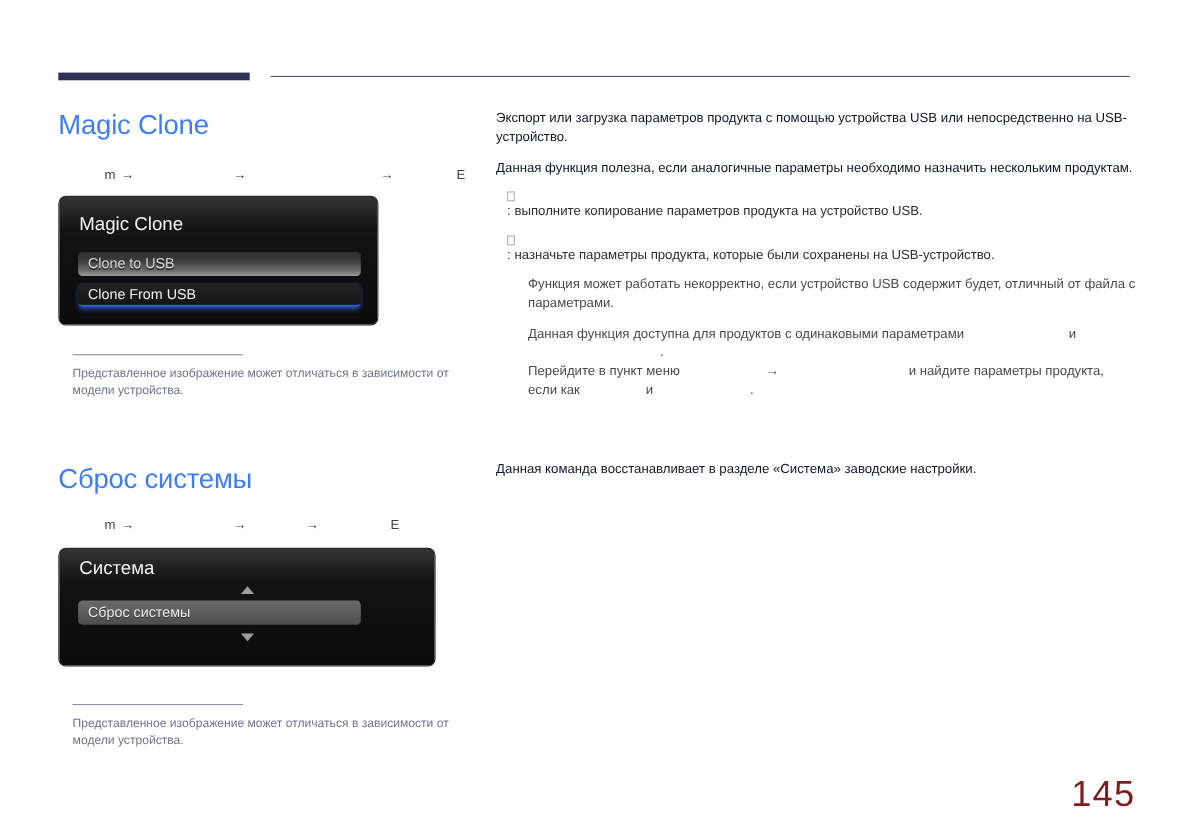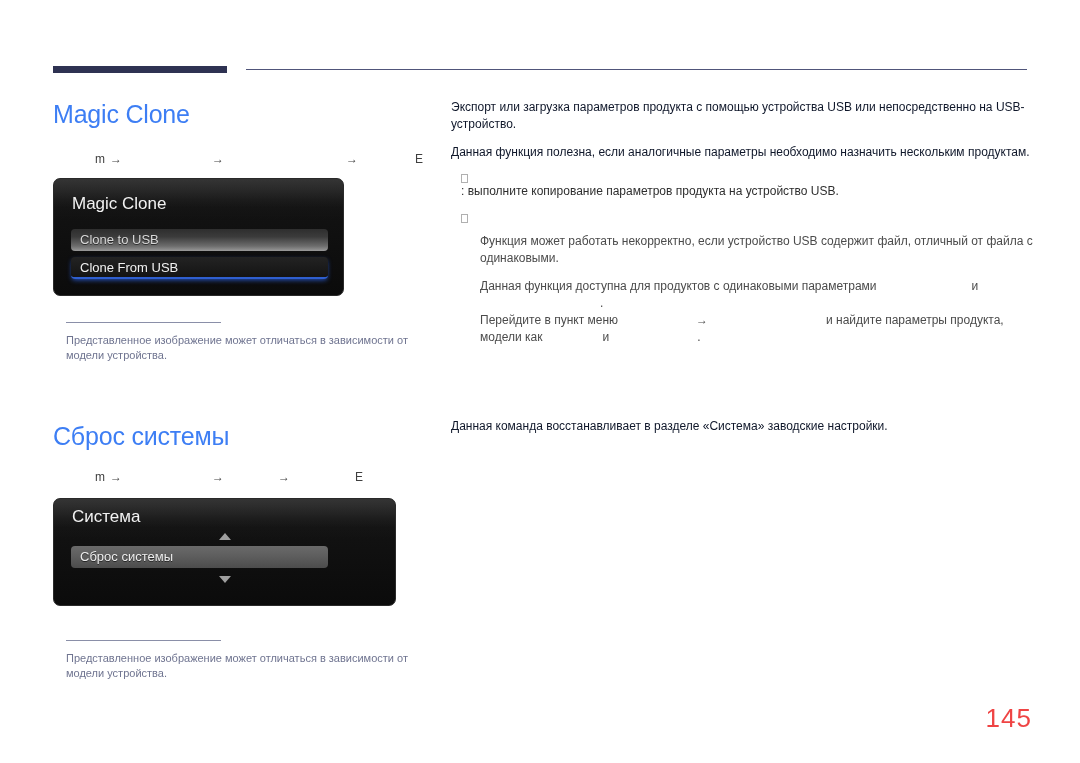--- a/index.html
+++ b/index.html
@@ -217,22 +217,22 @@
   .gap-inline-e { display:inline-block; width: 60px; }
   .gap-inline-f { display:inline-block; width: 88px; }
 
   .path-inline-arrow { color: #4b4b4b; }
 
   
   #page-number {
     position: absolute;
     right: 48px;
     top: 703px;
-    font-size: 26px;
-    color: #ef4444;
+    font-size: 33px;
+    color: #7f1d1d;
     letter-spacing: 1px;
   }
 </style>
 </head>
 <body>
 
 <div class="hdr-bar"></div>
 <div class="hdr-line"></div>
 
 <div class="sect-title" id="title-magic-clone">Magic Clone</div>
@@ -267,30 +267,31 @@
 
   <div class="bullet-row">
     <span class="missing-glyph"></span>
     <span class="bullet-gap gap-a"></span>
     <span>: выполните копирование параметров продукта на устройство USB.</span>
   </div>
 
   <div class="bullet-row">
     <span class="missing-glyph"></span>
     <span class="bullet-gap gap-b"></span>
+    <span>: назначьте параметры продукта, которые были сохранены на USB-устройство.</span>
   </div>
 
 
-  <p class="para note indent-2">Функция может работать некорректно, если устройство USB содержит файл, отличный от файла с одинаковыми.</p>
+  <p class="para note indent-2">Функция может работать некорректно, если устройство USB содержит будет, отличный от файла с параметрами.</p>
 
 
   <p class="para note indent-2">
     <span>Данная функция доступна для продуктов с одинаковыми параметрами</span><span class="gap-inline-a"></span><span>и</span><span class="gap-inline-b"></span><span>.</span><br>
     <span>Перейдите в пункт меню</span><span class="gap-inline-c"></span><span class="path-inline-arrow">→</span><span class="gap-inline-d"></span><span>и найдите параметры продукта,</span><br>
-    <span>модели как</span><span class="gap-inline-e"></span><span>и</span><span class="gap-inline-f"></span><span>.</span>
+    <span>если как</span><span class="gap-inline-e"></span><span>и</span><span class="gap-inline-f"></span><span>.</span>
   </p>
 </div>
 
 <div class="sect-title" id="title-system-reset">Сброс системы</div>
 
 <div class="path-row" id="path-system-reset">
   <span class="seg mnu-glyph" style="left:0px;">m</span>
   <span class="seg arrow" style="left:15px;">→</span>
   <span class="seg" style="left:30px;"></span>
   <span class="seg arrow" style="left:117px;">→</span>

